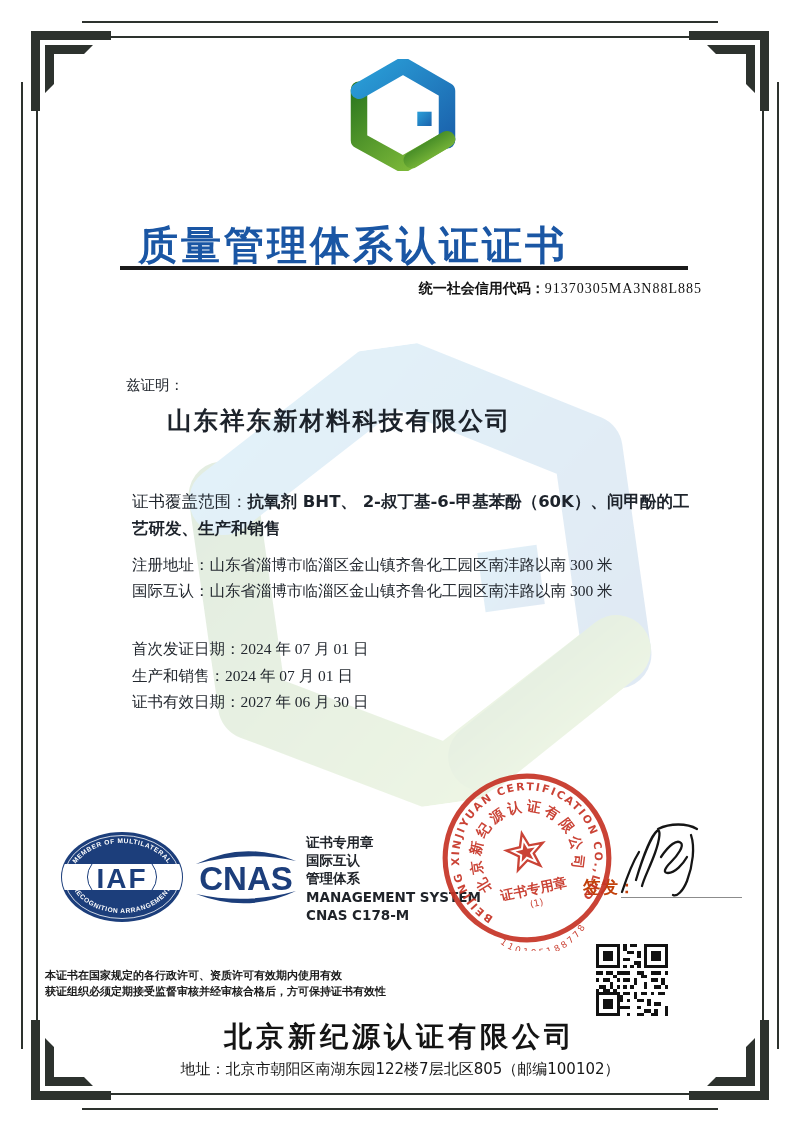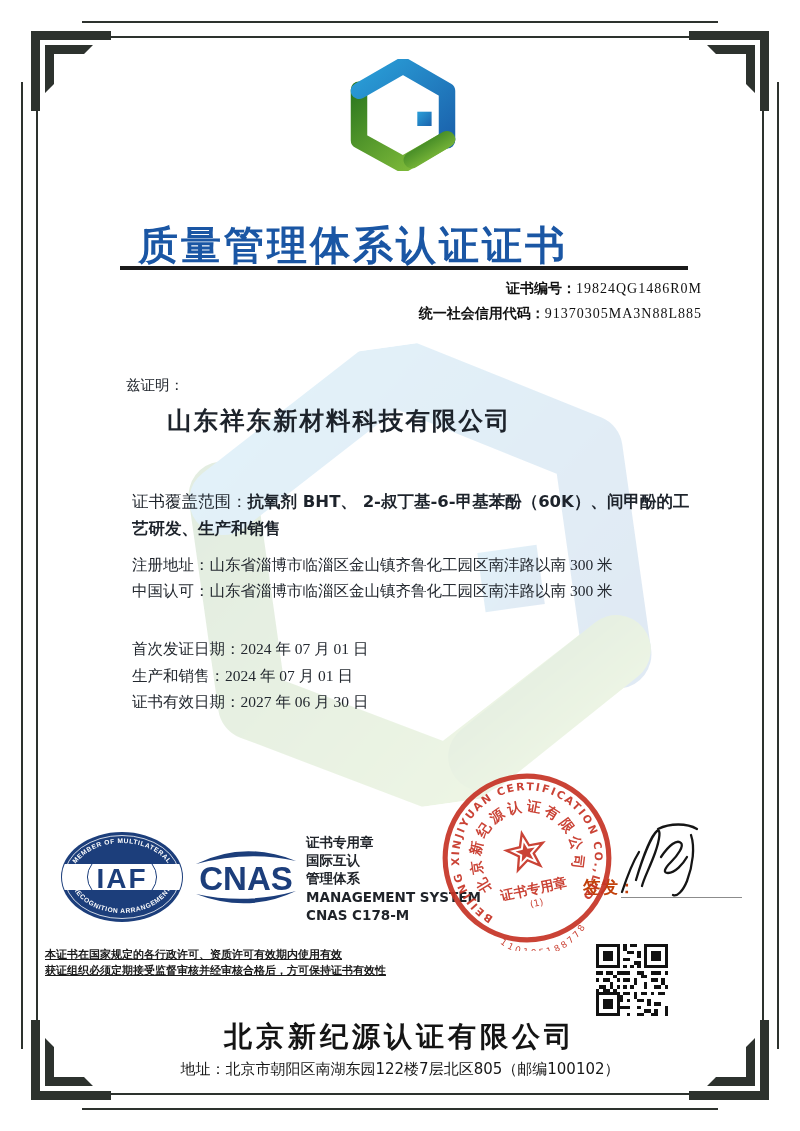--- a/index.html
+++ b/index.html
@@ -32,21 +32,21 @@
 
   .iaf-logo { left:58px; top:830px; width:128px; height:94px; z-index:2; }
   .cnas-logo { left:190px; top:841px; width:112px; height:74px; z-index:2; }
   .accred-text { left:306px; top:833px; z-index:2; font-size:13.5px; font-weight:700; line-height:18.2px; color:#1f2329; }
 
   .stamp { left:434px; top:765px; width:186px; height:186px; z-index:3; opacity:0.93; }
   .sign-label { left:583px; top:875px; font-size:17.5px; font-weight:700; color:#c2410c; z-index:2; }
   .sign-line { left:621px; top:897px; width:121px; height:0; border-bottom:1.5px solid #8c8c8c; z-index:2; }
   .signature { left:606px; top:818px; width:126px; height:82px; z-index:4; }
 
-  .fineprint { left:45px; top:947px; width:548px; font-size:11px; font-weight:600; line-height:15.5px; color:#1b1b1b; z-index:2;text-decoration:underline; }
+  .fineprint { left:45px; top:968px; width:548px; font-size:11px; font-weight:600; line-height:15.5px; color:#1b1b1b; z-index:2; }
   .qr { left:596px; top:944px; width:72px; height:72px; z-index:2; }
 
   .issuer-name { left:0; top:1018px; width:800px; text-align:center; font-size:28px; font-weight:600; letter-spacing:4px; color:#141414; z-index:2; }
   .issuer-addr { left:0; top:1060px; width:800px; text-align:center; font-size:15px; font-weight:500; color:#161616; z-index:2; }
 </style>
 </head>
 <body>
 
 <div class="page">
 
@@ -100,37 +100,36 @@
     </svg>
 
   <svg class="abs logo">
       <use href="#hexlogo"></use>
     </svg>
 
   <div class="abs title">质量管理体系认证证书</div>
   <div class="abs title-rule"></div>
 
   <div class="abs certnos">
-    <div><span class="lbl">证书编号：</span><span class="val">19824QG1486R0M</span></div>
     <div><span class="lbl">统一社会信用代码：</span><span class="val">91370305MA3N88L885</span></div>
   </div>
 
   <div class="abs certify-intro">兹证明：</div>
   <div class="abs company">山东祥东新材料科技有限公司</div>
 
 
   <div class="abs scope">
     <span>证书覆盖范围：</span><span class="scope-text">抗氧剂 BHT、 2-叔丁基-6-甲基苯酚（60K）、间甲酚的工艺研发、生产和销售</span>
   </div>
 
   <div class="abs addr1">
     <span>注册地址：</span><span class="val">山东省淄博市临淄区金山镇齐鲁化工园区南沣路以南 300 米</span>
   </div>
   <div class="abs addr2">
-    <span>中国认可：</span><span class="val">山东省淄博市临淄区金山镇齐鲁化工园区南沣路以南 300 米</span>
+    <span>国际互认：</span><span class="val">山东省淄博市临淄区金山镇齐鲁化工园区南沣路以南 300 米</span>
   </div>
 
   <div class="abs dates">
     <div><span>首次发证日期：</span><span class="val">2024 年 07 月 01 日</span></div>
     <div><span>生产和销售：</span><span class="val">2024 年 07 月 01 日</span></div>
     <div><span>证书有效日期：</span><span class="val">2027 年 06 月 30 日</span></div>
   </div>
 
   <svg class="abs iaf-logo" viewBox="-64 -47 128 94">
     <defs>

